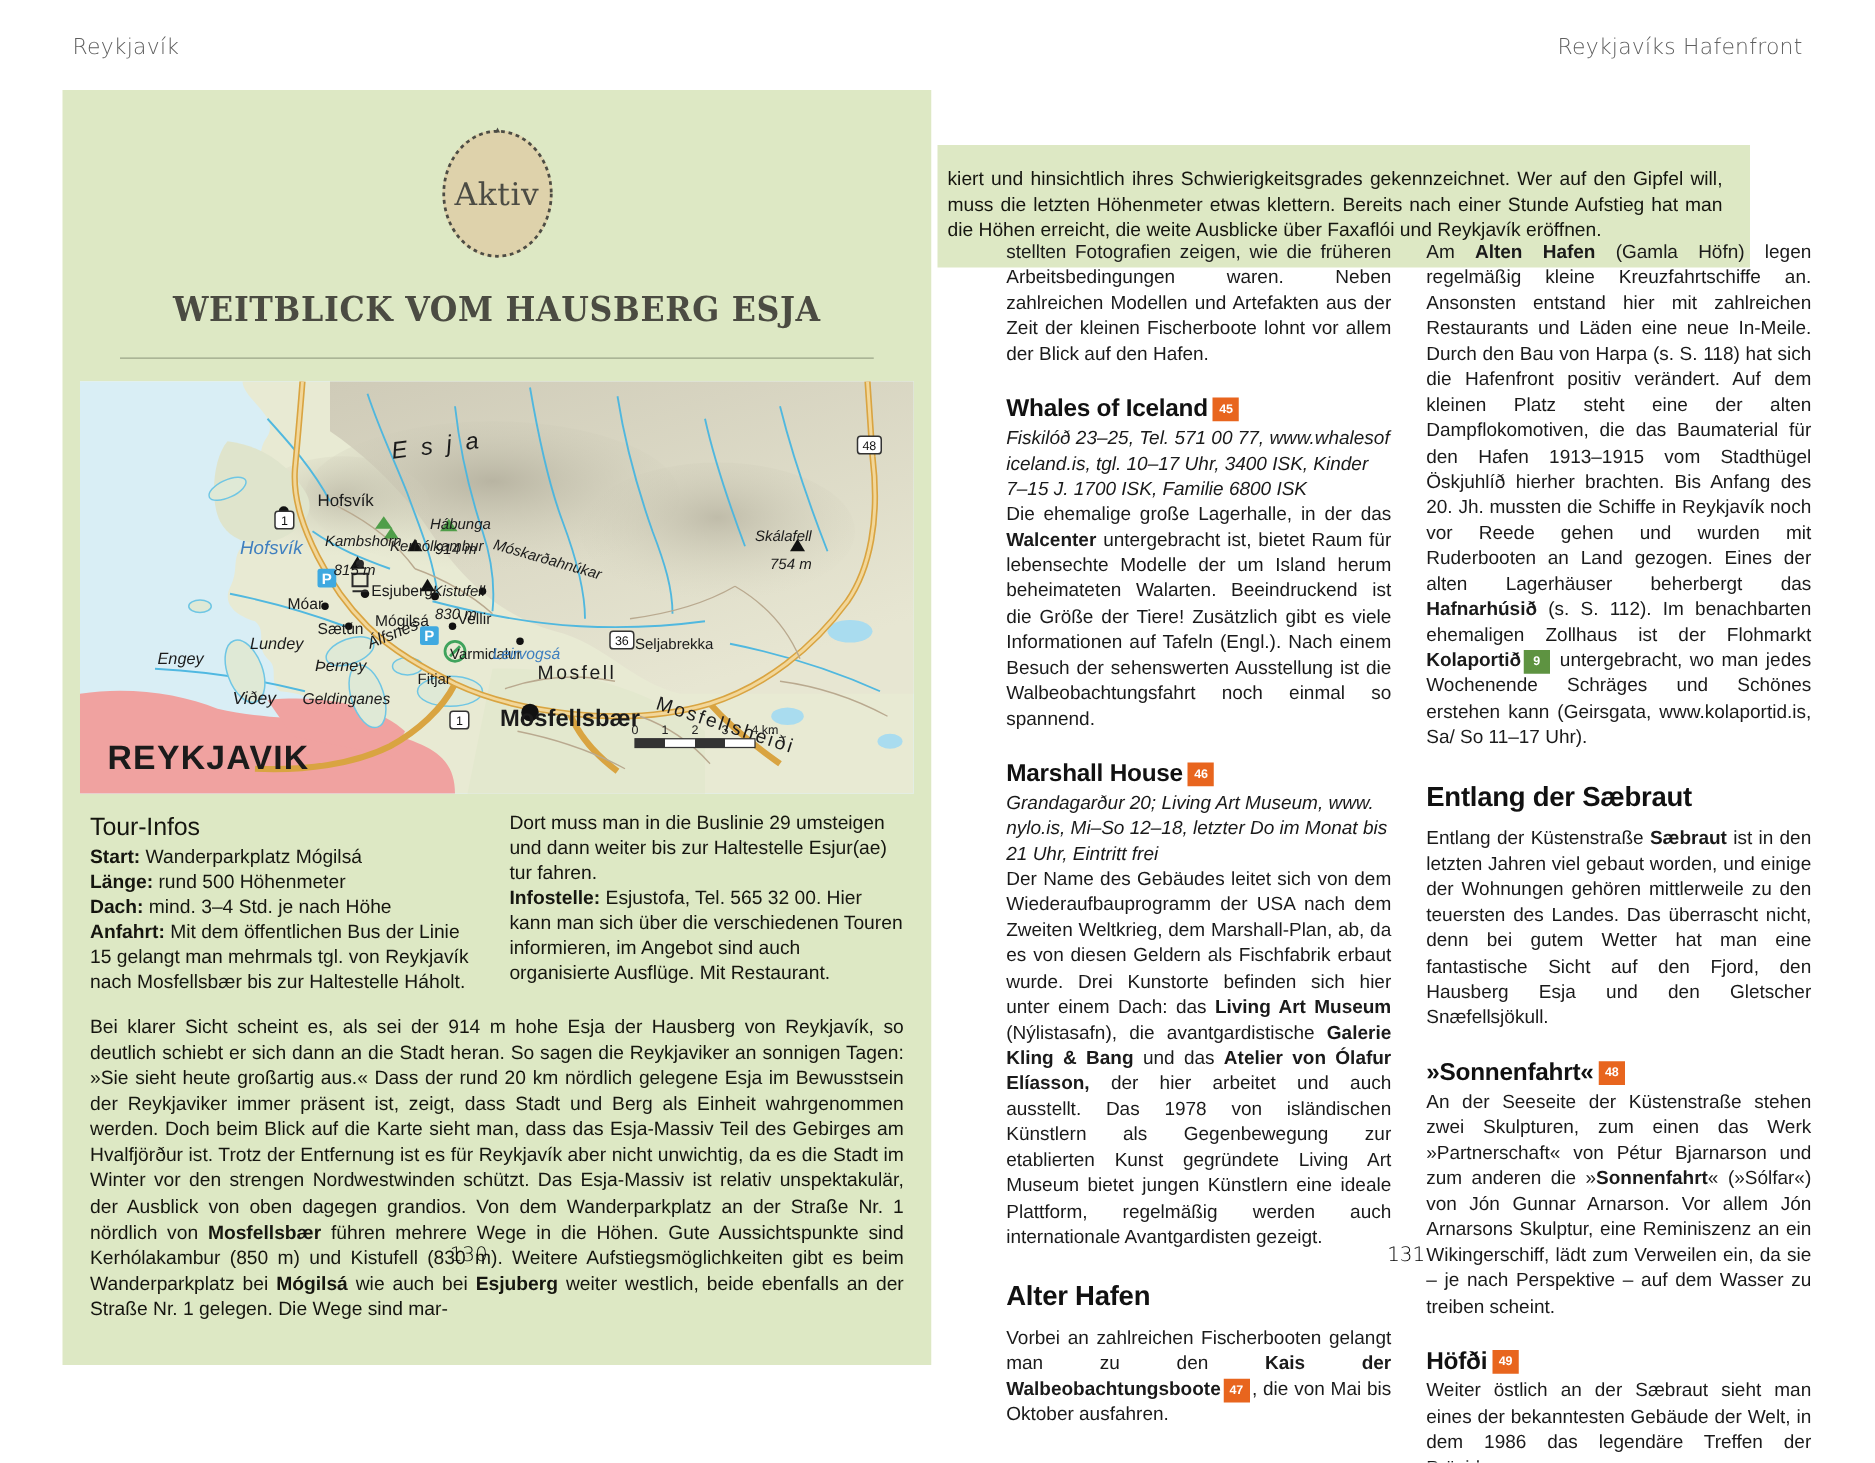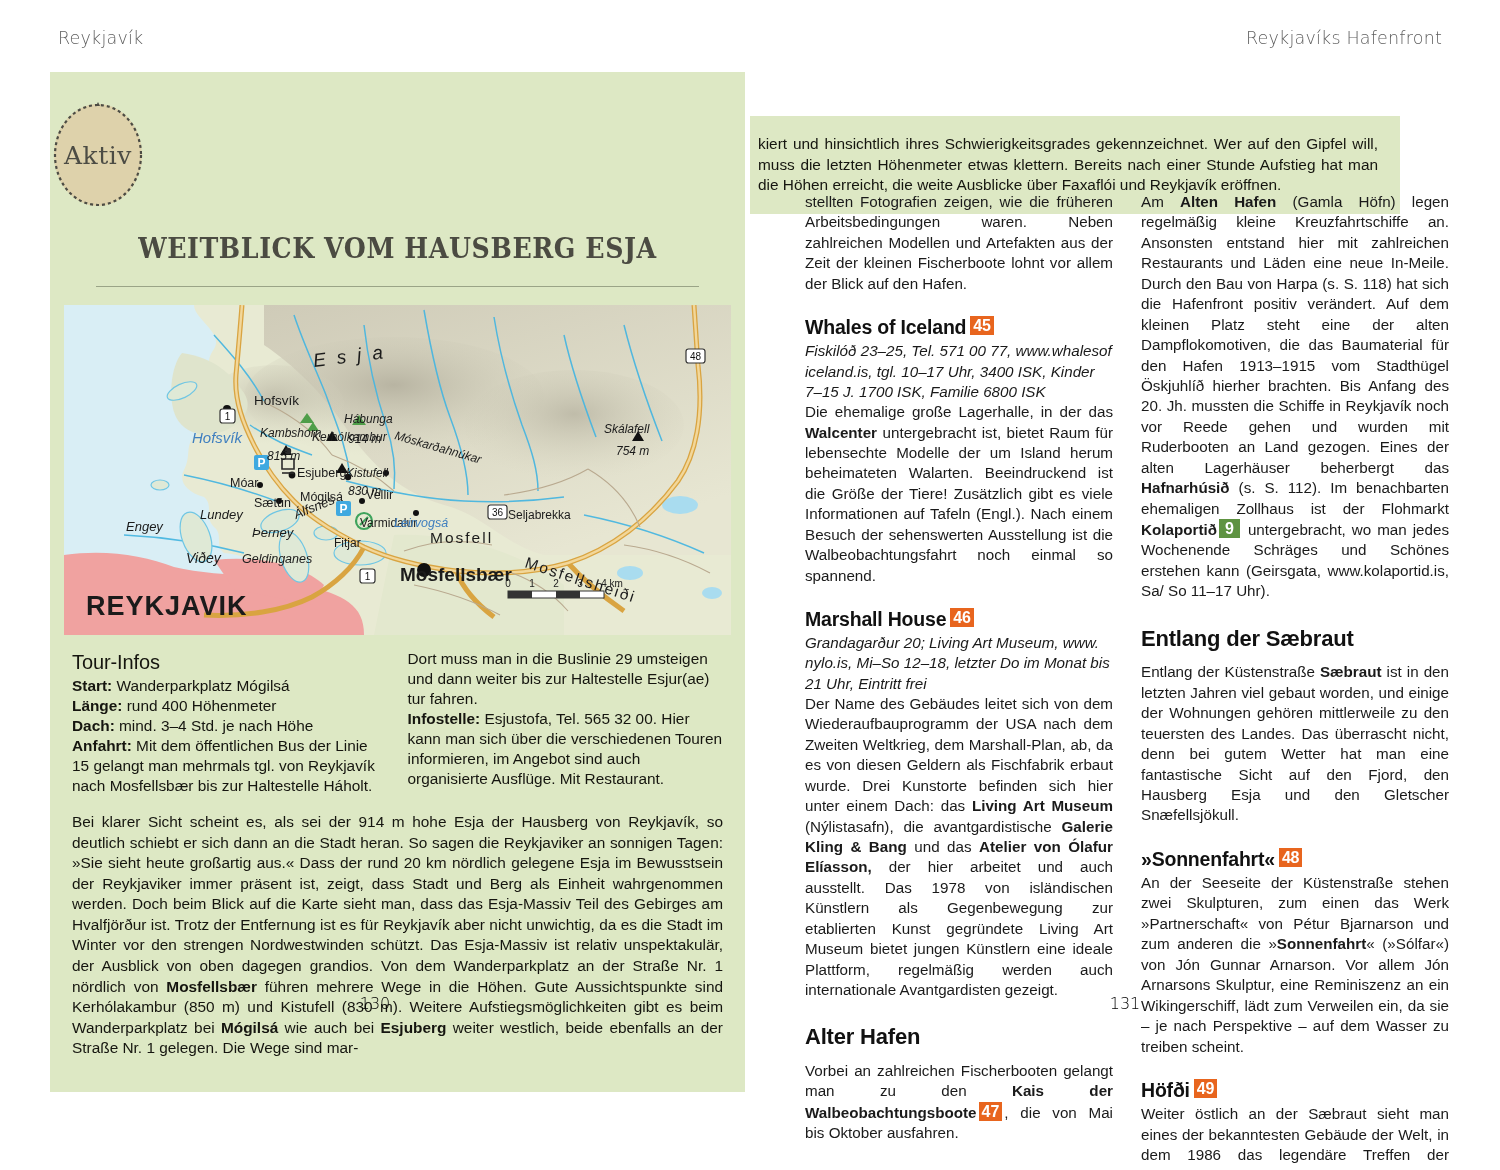--- a/index.html
+++ b/index.html
@@ -26,21 +26,21 @@
   .rh-left  { left: 58px; }
   .rh-right { right: 58px; }
 
   
   .aktiv-panel {
     position: absolute; left: 50px; top: 72px;
     width: 695px; height: 1020px;
     background: #dde8c4;
     padding: 0;
   }
-  .seal-wrap { display: flex; justify-content: flex-start; margin-top: 28px; }
+  .seal-wrap { display: flex; justify-content: center; margin-top: 28px; }
   .seal {
     position: relative; width: 96px; height: 110px;
     display: flex; align-items: center; justify-content: center;
   }
   .seal .disc {
     position: absolute; inset: 4px;
     border-radius: 50%;
     background: #ded2ab;
   }
   .seal svg { position: absolute; inset: 0; width: 96px; height: 110px; }
@@ -128,21 +128,21 @@
   }
   .ital {
     font-style: italic; font-size: 15.2px; line-height: 1.33;
     margin: 0 0 0 0; color: #1a1a1a;
   }
   .badge {
     display: inline-block;
     min-width: 21px; height: 19px; line-height: 19px;
     padding: 0 3px;
     background: #e8651e; color: #fff;
-    font-size: 16px; font-weight: bold; text-align: center;
+    font-size: 10px; font-weight: bold; text-align: center;
     vertical-align: 3px; margin-left: 4px;
     font-family: "Liberation Sans", sans-serif;
   }
   .badge.green { background: #5e9341; }
   .badge.inline { vertical-align: 1px; margin: 0 2px; }
 
   
   .folio {
     position: absolute; bottom: 28px;
     width: 100%; text-align: center;
@@ -383,21 +383,21 @@
         </svg>
       </div>
 
       <div class="tour-infos">
         <div class="tour-col">
           <div class="tour-h">Tour-Infos</div>
           <div>
             <b>Start:</b><span> Wanderparkplatz Mógilsá</span>
           </div>
           <div>
-            <b>Länge:</b><span> rund 400 Höhenmeter</span>
+            <b>Länge:</b><span> rund 500 Höhenmeter</span>
           </div>
           <div>
             <b>Dach:</b><span> mind. 3–4 Std. je nach Höhe</span>
           </div>
           <div>
             <b>Anfahrt:</b><span> Mit dem öffentlichen Bus der Linie 15 gelangt man mehrmals tgl. von Reykjavík nach Mosfellsbær bis zur Haltestelle Háholt.</span>
           </div>
         </div>
         <div class="tour-col">
           <div>

